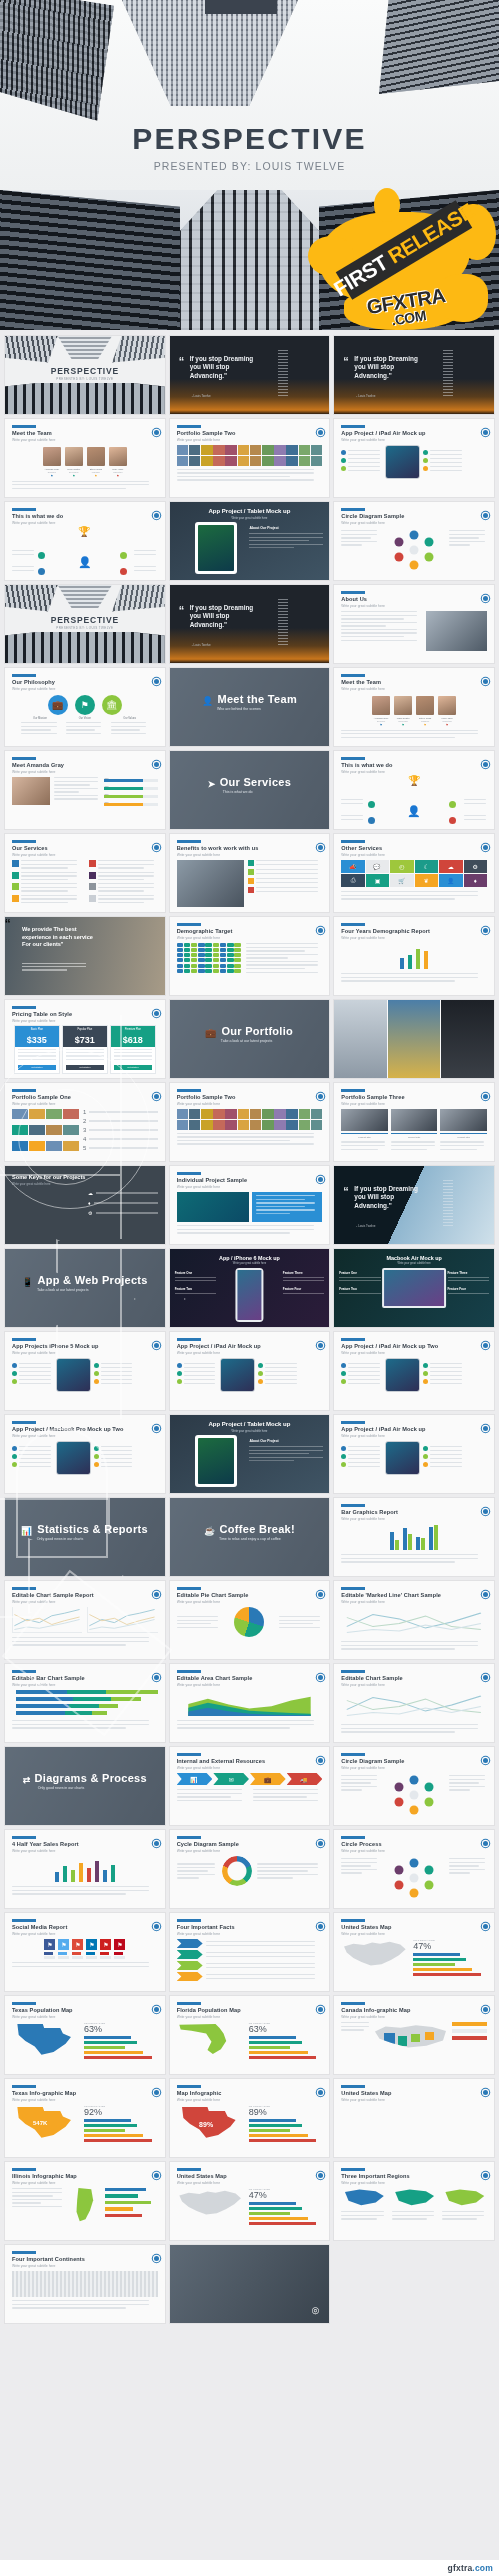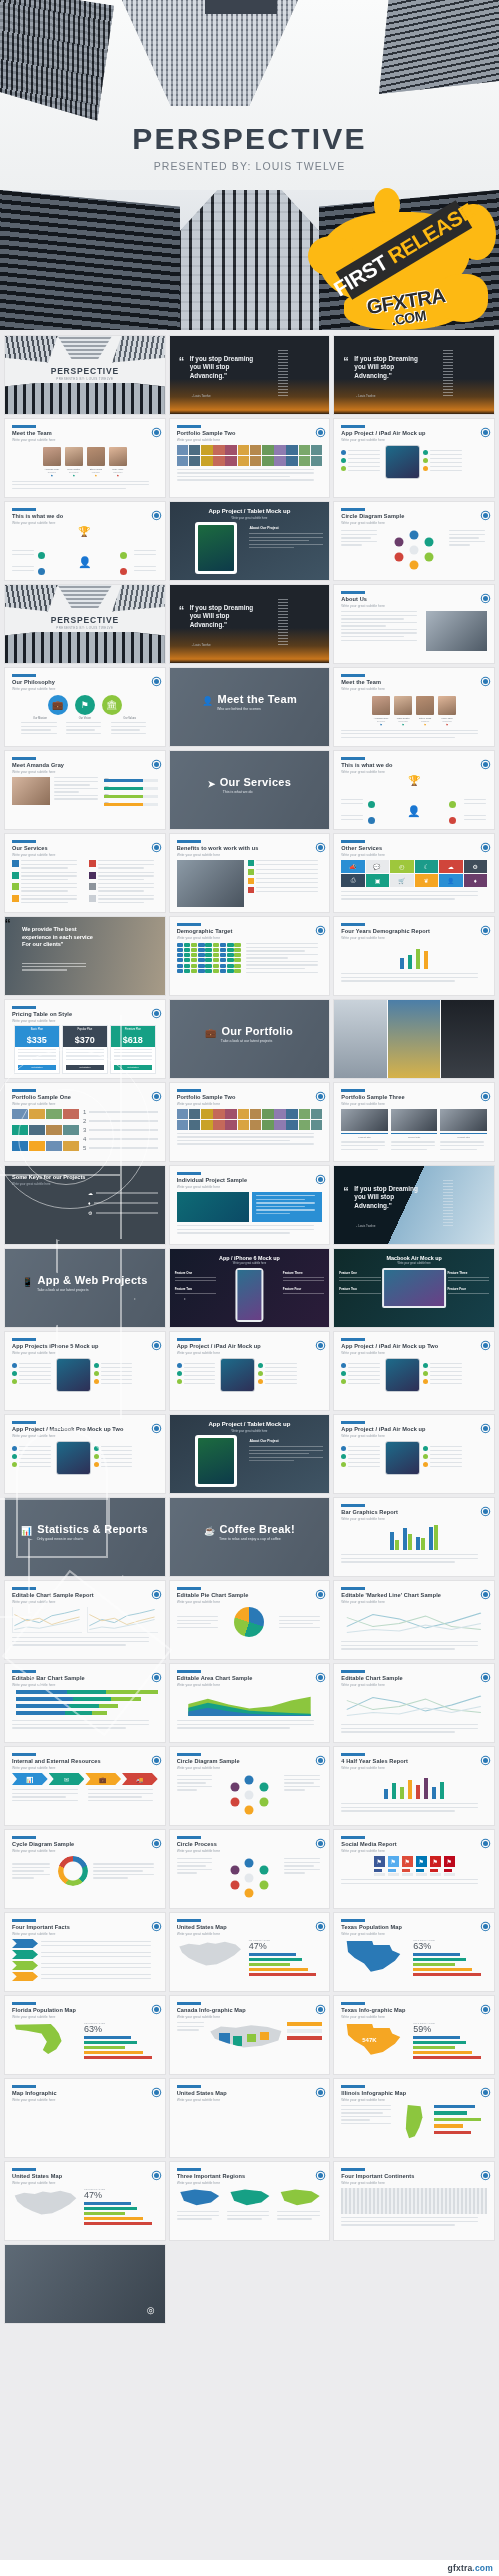--- a/index.html
+++ b/index.html
@@ -1073,21 +1073,21 @@
               <div class="pl">
                 <i></i>
                 <i></i>
                 <i></i>
                 <i></i>
               </div>
               <div class="pb" style="background:#2a8fd4">Get Started</div>
             </div>
             <div class="pcard">
               <div class="ph" style="background:#3a4756">Popular Plan</div>
-              <div class="pv" style="background:#3a4756">$370</div>
+              <div class="pv" style="background:#3a4756">$731</div>
               <div class="pl">
                 <i></i>
                 <i></i>
                 <i></i>
                 <i></i>
               </div>
               <div class="pb" style="background:#3a4756">Get Started</div>
             </div>
             <div class="pcard">
               <div class="ph" style="background:#16a085">Premium Plan</div>
@@ -1921,20 +1921,28 @@
             </svg></div>
           <div style="margin-top:4px">
             <div class="lines">
               <i class="l"></i>
               <i class="l"></i>
               <i class="m"></i>
             </div>
           </div>
         </div>
       </div>
+      <div class="slide photo">
+        <div style="position:absolute;inset:0;background:linear-gradient(120deg,#7e8b97,#59646f)"></div>
+        <div class="ph-overlay"></div>
+        <div class="ph-title">
+          <div class="big"><span class="ph-ico">⇄</span>Diagrams &amp; Process</div>
+          <div class="small" style="padding-left:15px">Only good news in our charts</div>
+        </div>
+      </div>
       <div class="slide">
         <div class="s-accent"></div>
         <div class="s-title">Internal and External Resources</div>
         <div class="s-sub">Write your great subtitle here</div>
         <div class="s-gear"></div>
         <div class="s-body">
           <div class="arrowrow">
             <div class="arw" style="background:#2a8fd4">
               <span>📊</span>
             </div>
@@ -2285,37 +2293,55 @@
         <div class="s-title">Texas Info-graphic Map</div>
         <div class="s-sub">Write your great subtitle here</div>
         <div class="s-gear"></div>
         <div class="s-body">
           <div class="mapbox">
             <div class="mapshape" style="height:34px;background:#f5a623;position:relative;clip-path:polygon(8% 6%,46% 6%,48% 18%,72% 18%,76% 34%,88% 44%,80% 64%,62% 88%,44% 96%,34% 72%,20% 56%,10% 38%)">
               <span style="position:absolute;left:42%;top:52%;transform:translate(-50%,-50%);color:#fff;font-size:6px;font-weight:700">547K</span>
             </div>
             <div class="mapstats">
               <div class="plbl">US POPULATION</div>
-              <div class="pct">59%</div>
+              <div class="pct">92%</div>
               <div style="margin-top:2px">
                 <div style="height:3px;background:#2a79b6;width:64%;margin-bottom:2px"></div>
                 <div style="height:3px;background:#16a085;width:72%;margin-bottom:2px"></div>
                 <div style="height:3px;background:#8cc63e;width:56%;margin-bottom:2px"></div>
                 <div style="height:3px;background:#f5a623;width:80%;margin-bottom:2px"></div>
                 <div style="height:3px;background:#d0453b;width:92%"></div>
               </div>
             </div>
           </div>
         </div>
       </div>
       <div class="slide">
         <div class="s-accent"></div>
         <div class="s-title">Map Infographic</div>
         <div class="s-sub">Write your great subtitle here</div>
         <div class="s-gear"></div>
+        <div class="s-body">
+          <div class="mapbox">
+            <div class="mapshape" style="height:34px;background:#d0453b;position:relative;clip-path:polygon(8% 6%,46% 6%,48% 18%,72% 18%,76% 34%,88% 44%,80% 64%,62% 88%,44% 96%,34% 72%,20% 56%,10% 38%)">
+              <span style="position:absolute;left:44%;top:56%;transform:translate(-50%,-50%);color:#fff;font-size:7px;font-weight:700">89%</span>
+            </div>
+            <div class="mapstats">
+              <div class="plbl">US POPULATION</div>
+              <div class="pct">89%</div>
+              <div style="margin-top:2px">
+                <div style="height:3px;background:#2a79b6;width:64%;margin-bottom:2px"></div>
+                <div style="height:3px;background:#16a085;width:72%;margin-bottom:2px"></div>
+                <div style="height:3px;background:#8cc63e;width:56%;margin-bottom:2px"></div>
+                <div style="height:3px;background:#f5a623;width:80%;margin-bottom:2px"></div>
+                <div style="height:3px;background:#d0453b;width:92%"></div>
+              </div>
+            </div>
+          </div>
+        </div>
       </div>
       <div class="slide">
         <div class="s-accent"></div>
         <div class="s-title">United States Map</div>
         <div class="s-sub">Write your great subtitle here</div>
         <div class="s-gear"></div>
       </div>
       <div class="slide">
         <div class="s-accent"></div>
         <div class="s-title">Illinois Infographic Map</div>

